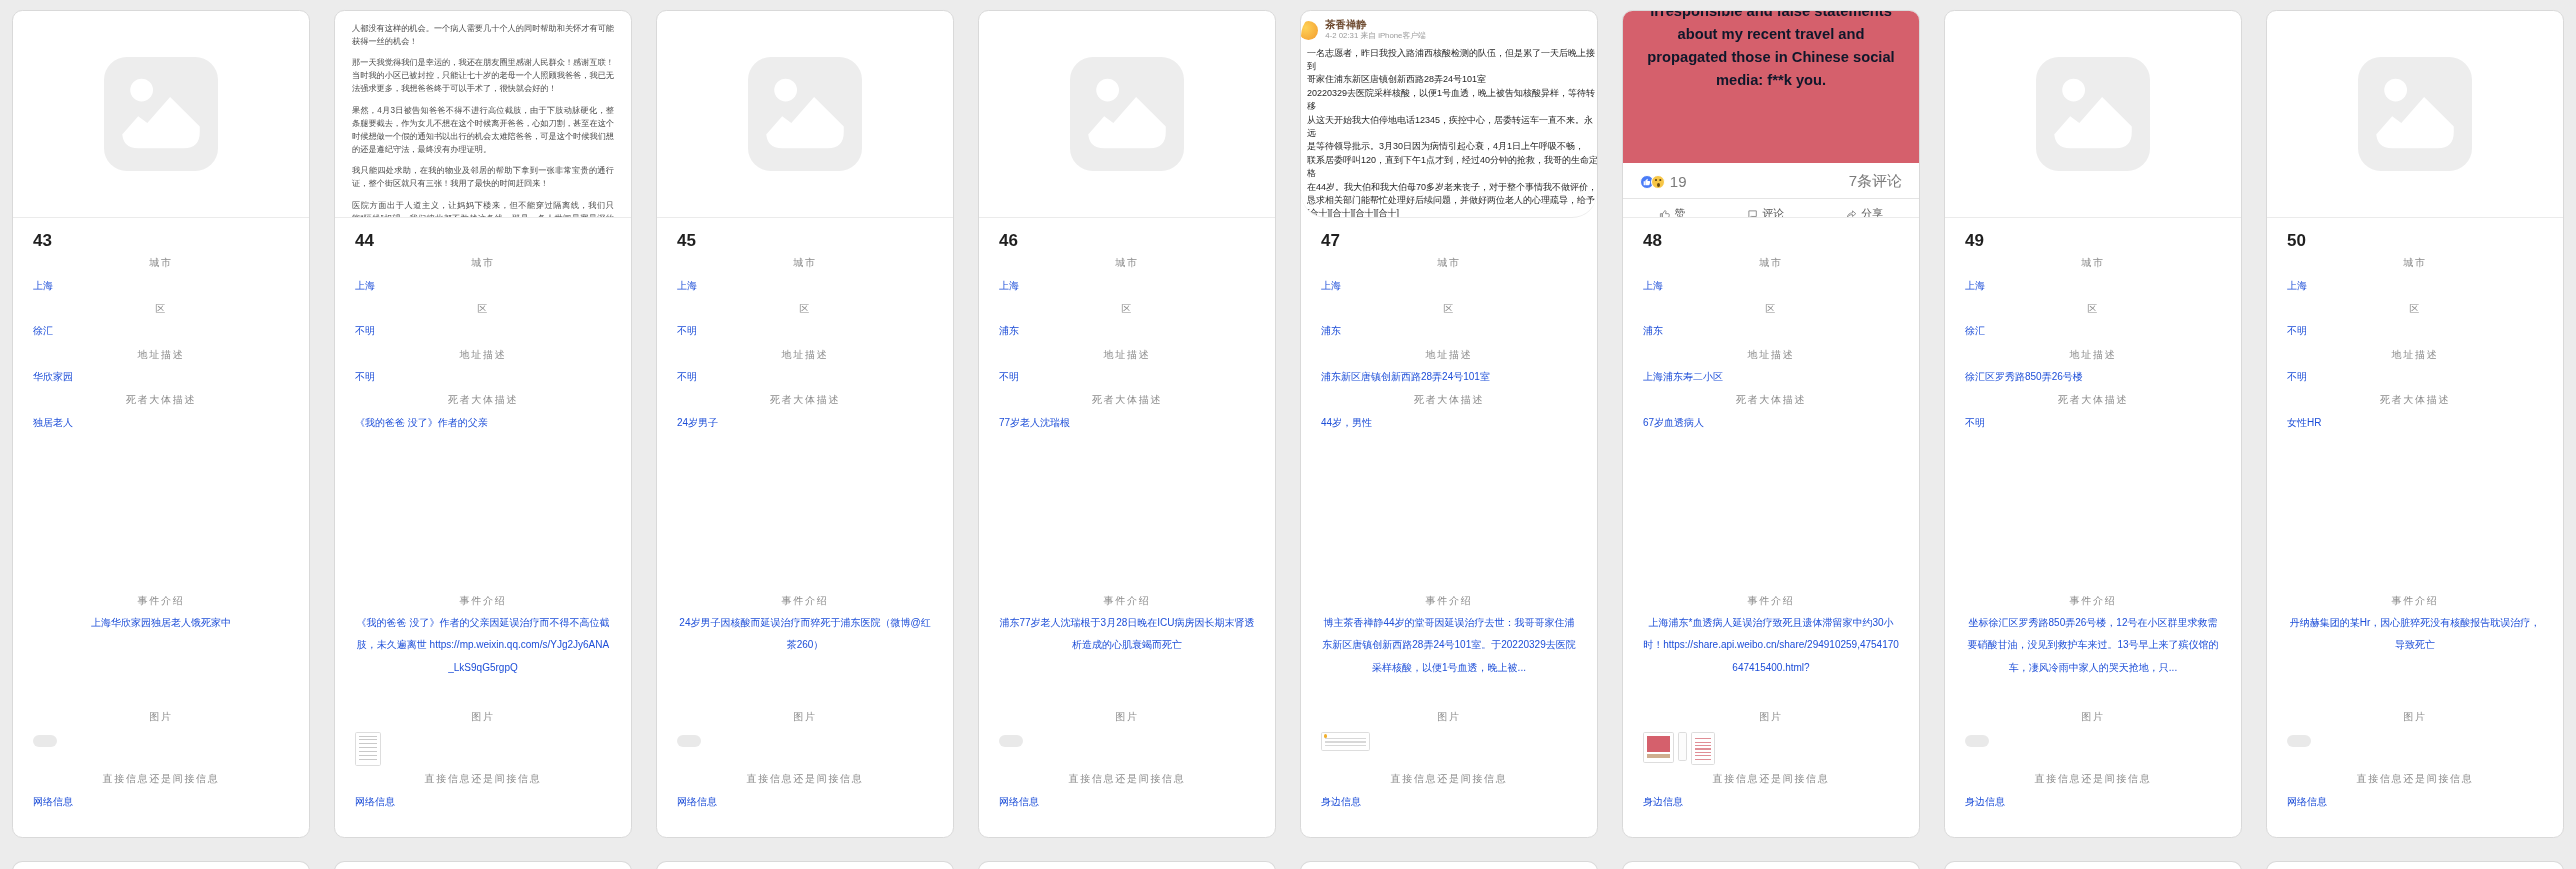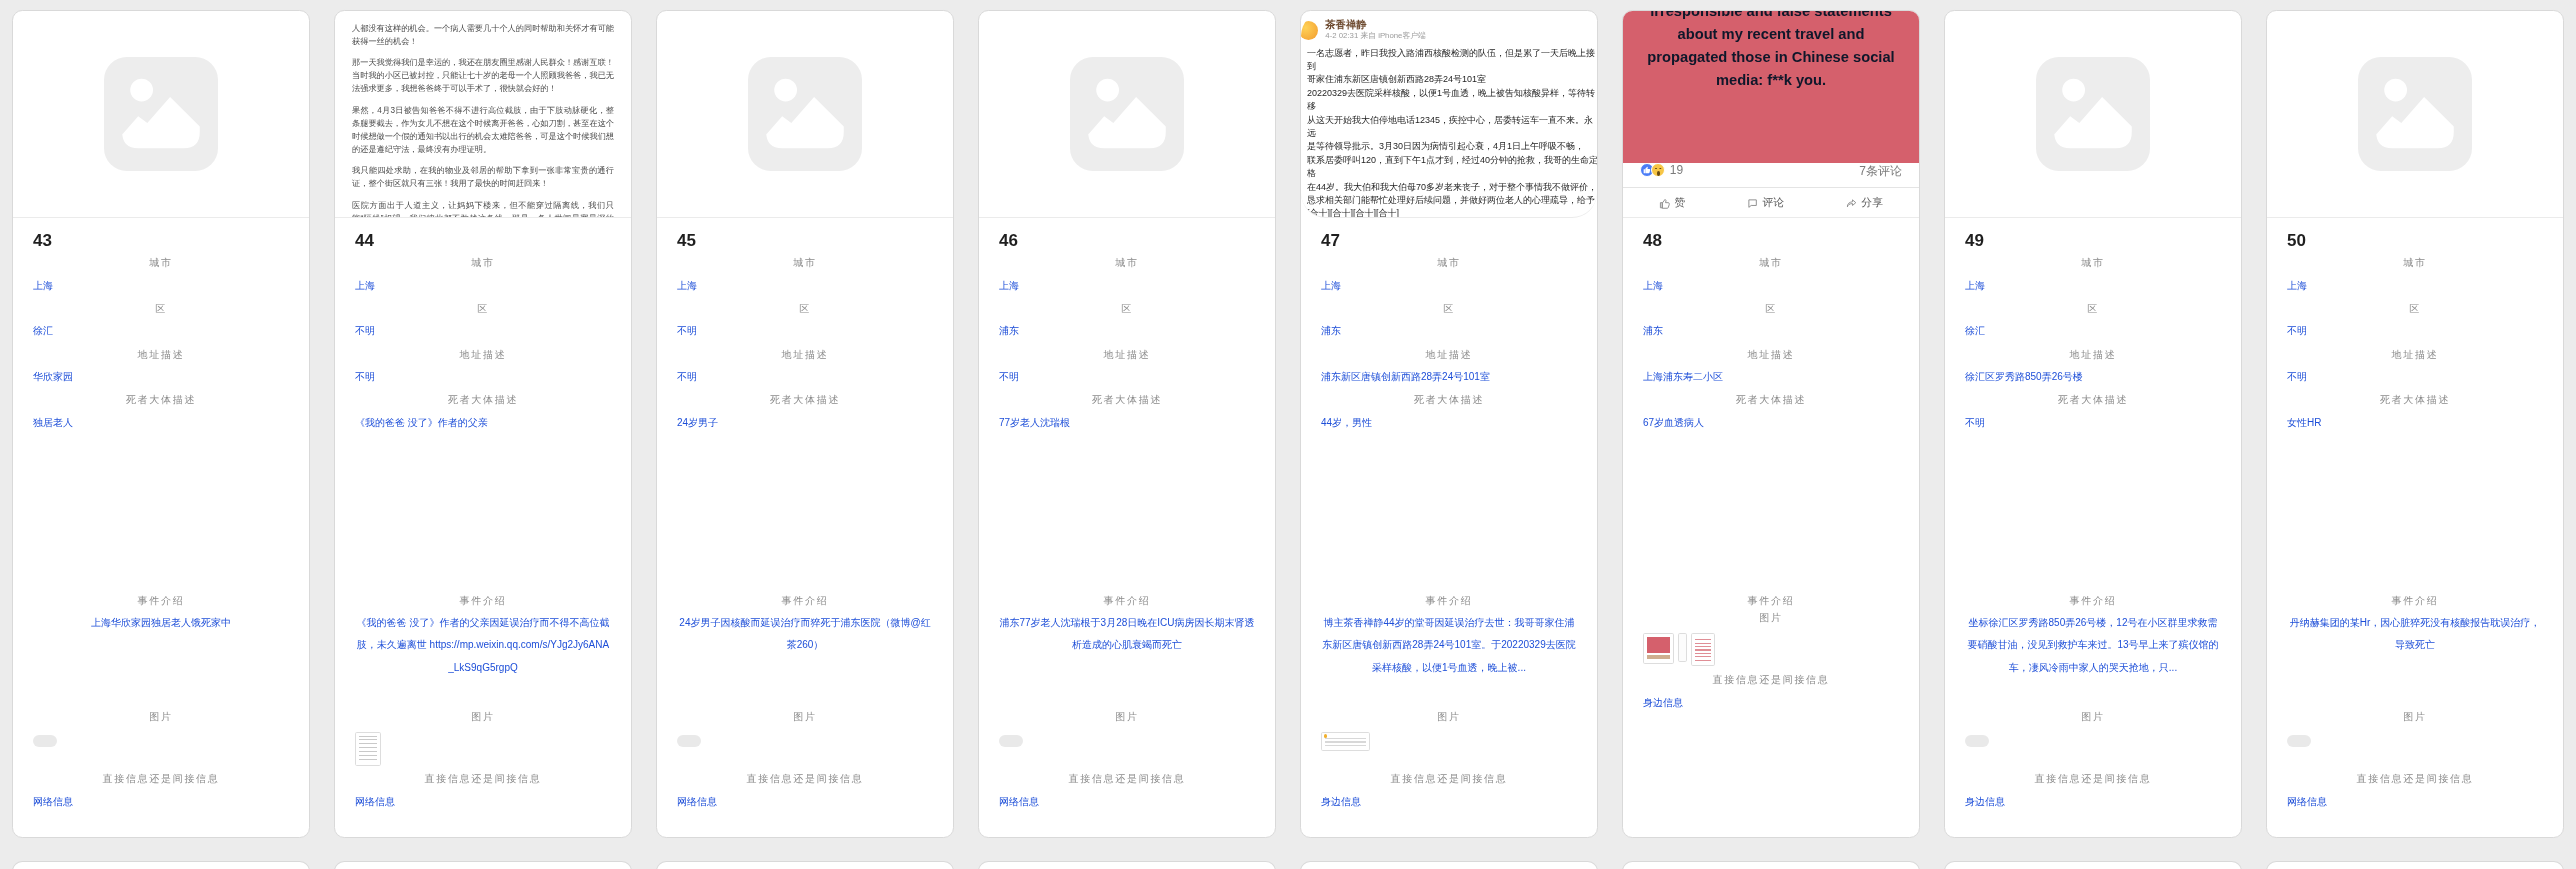--- a/index.html
+++ b/index.html
@@ -69,23 +69,23 @@
     display:flex;justify-content:center;
     padding:0 21px;box-sizing:border-box;
   }
   .fb-red-text{
     margin-top:-11.2px;
     color:#0f172a;font-weight:700;
     font-size:14.7px;line-height:23px;
     text-align:center;
   }
   .fb-stats{
-    display:flex;
-    padding:0 17px 7px 17px;
-    font-size:12px;color:#7b7b7b;
+    display:flex;align-items:center;
+    padding:9px 17px 7px 17px;
+    font-size:15px;color:#7b7b7b;
   }
   .fb-stats .spacer{flex:1;}
   .react-ic{
     width:14px;height:14px;border-radius:50%;
     display:inline-flex;align-items:center;justify-content:center;
     border:1.3px solid #fff;box-sizing:border-box;
   }
   .react-like{background:#4a7cf7;}
   .react-wow{background:#f7c646;margin-left:-3.4px;margin-right:5.2px;position:relative;}
   .react-wow:before{
@@ -428,20 +428,21 @@
       <div class="field">
           <div class="flabel">地址描述</div>
           <div class="fvalue">上海浦东寿二小区</div>
         </div>
       <div class="field">
           <div class="flabel">死者大体描述</div>
           <div class="fvalue v-deceased">67岁血透病人</div>
         </div>
       <div class="field">
           <div class="flabel">事件介绍</div>
+          <div class="fvalue v-event">上海浦东*血透病人延误治疗致死且遗体滞留家中约30小时！https://share.api.weibo.cn/share/294910259,4754170647415400.html?</div>
         </div>
       <div class="field">
           <div class="flabel">图片</div>
         <div class="thumbrow">
           <span class="th th-fb1"></span>
           <span class="th th-fb2"></span>
           <span class="th th-fb3"></span>
         </div>
       </div>
       <div class="field">

